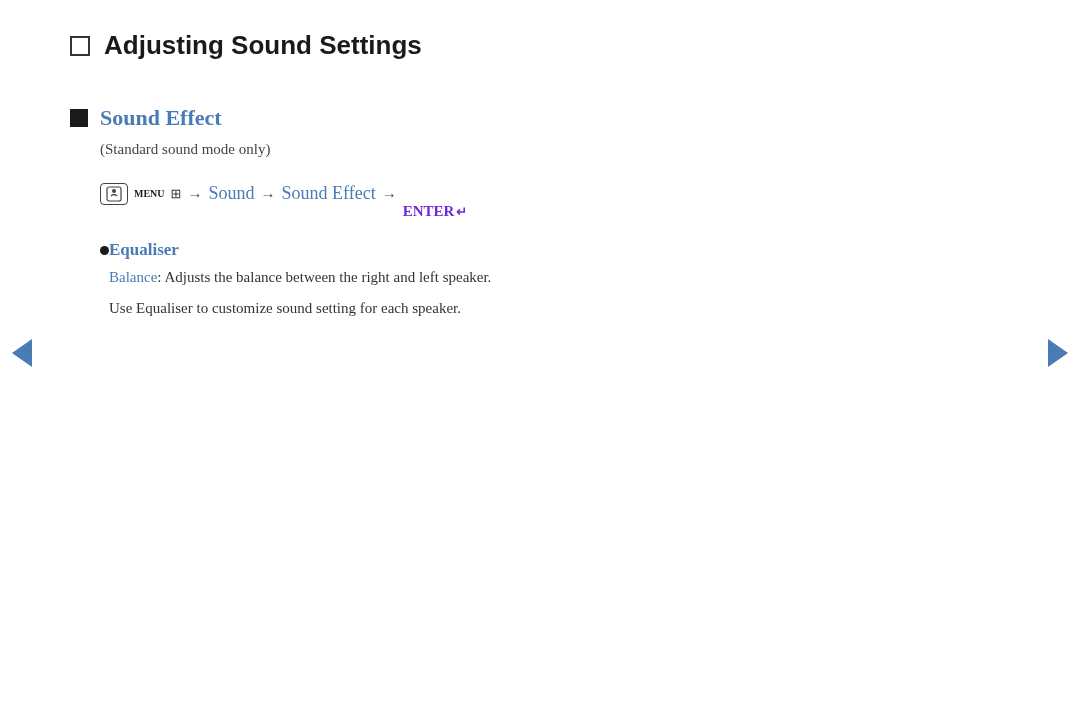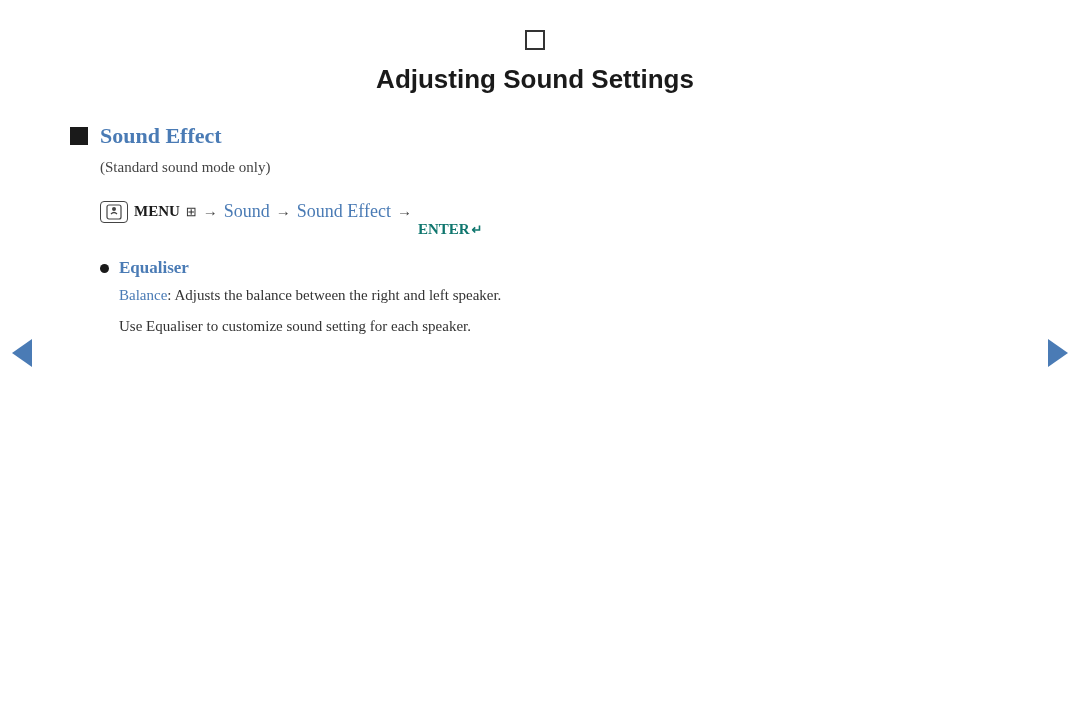--- a/index.html
+++ b/index.html
@@ -21,25 +21,24 @@
 
     .page-container {
       padding: 30px 80px 30px 70px;
       position: relative;
     }
 
     .page-title {
       font-size: 26px;
       font-weight: 700;
       color: #1a1a1a;
-      margin-bottom: 28px;
+      margin-bottom: 44px;
       display: flex;
       align-items: center;
       gap: 14px;
-      flex-direction: column;
     }
 
     .checkbox-icon {
       width: 20px;
       height: 20px;
       border: 2px solid #333;
       display: inline-block;
       flex-shrink: 0;
     }
 
@@ -91,55 +90,55 @@
       border: 1.5px solid #444;
       border-radius: 4px;
       padding: 2px 5px;
       font-size: 13px;
       color: #333;
     }
 
     .menu-label {
       font-weight: 700;
       color: #1a1a1a;
-      font-size: 15px;
+      font-size: 10px;
     }
 
     .arrow {
       color: #444;
       font-size: 15px;
     }
 
     .menu-link {
       color: #4a7bb5;
       font-size: 18px;
     }
 
     .enter-label {
       font-weight: 700;
-      color: #0f766e;
+      color: #6d28d9;
       font-size: 15px;
       display: inline-flex;
       align-items: center;
       gap: 2px;
       margin-top: 36px;
     }
 
     .enter-icon {
       font-size: 13px;
     }
 
     .bullet-section {
       margin-left: 30px;
     }
 
     .bullet-item {
       display: flex;
       align-items: flex-start;
-      gap: 10px;
+      gap: 0;
       margin-bottom: 10px;
     }
 
     .bullet-dot {
       width: 9px;
       height: 9px;
       background: #1a1a1a;
       border-radius: 50%;
       margin-top: 6px;
       flex-shrink: 0;

